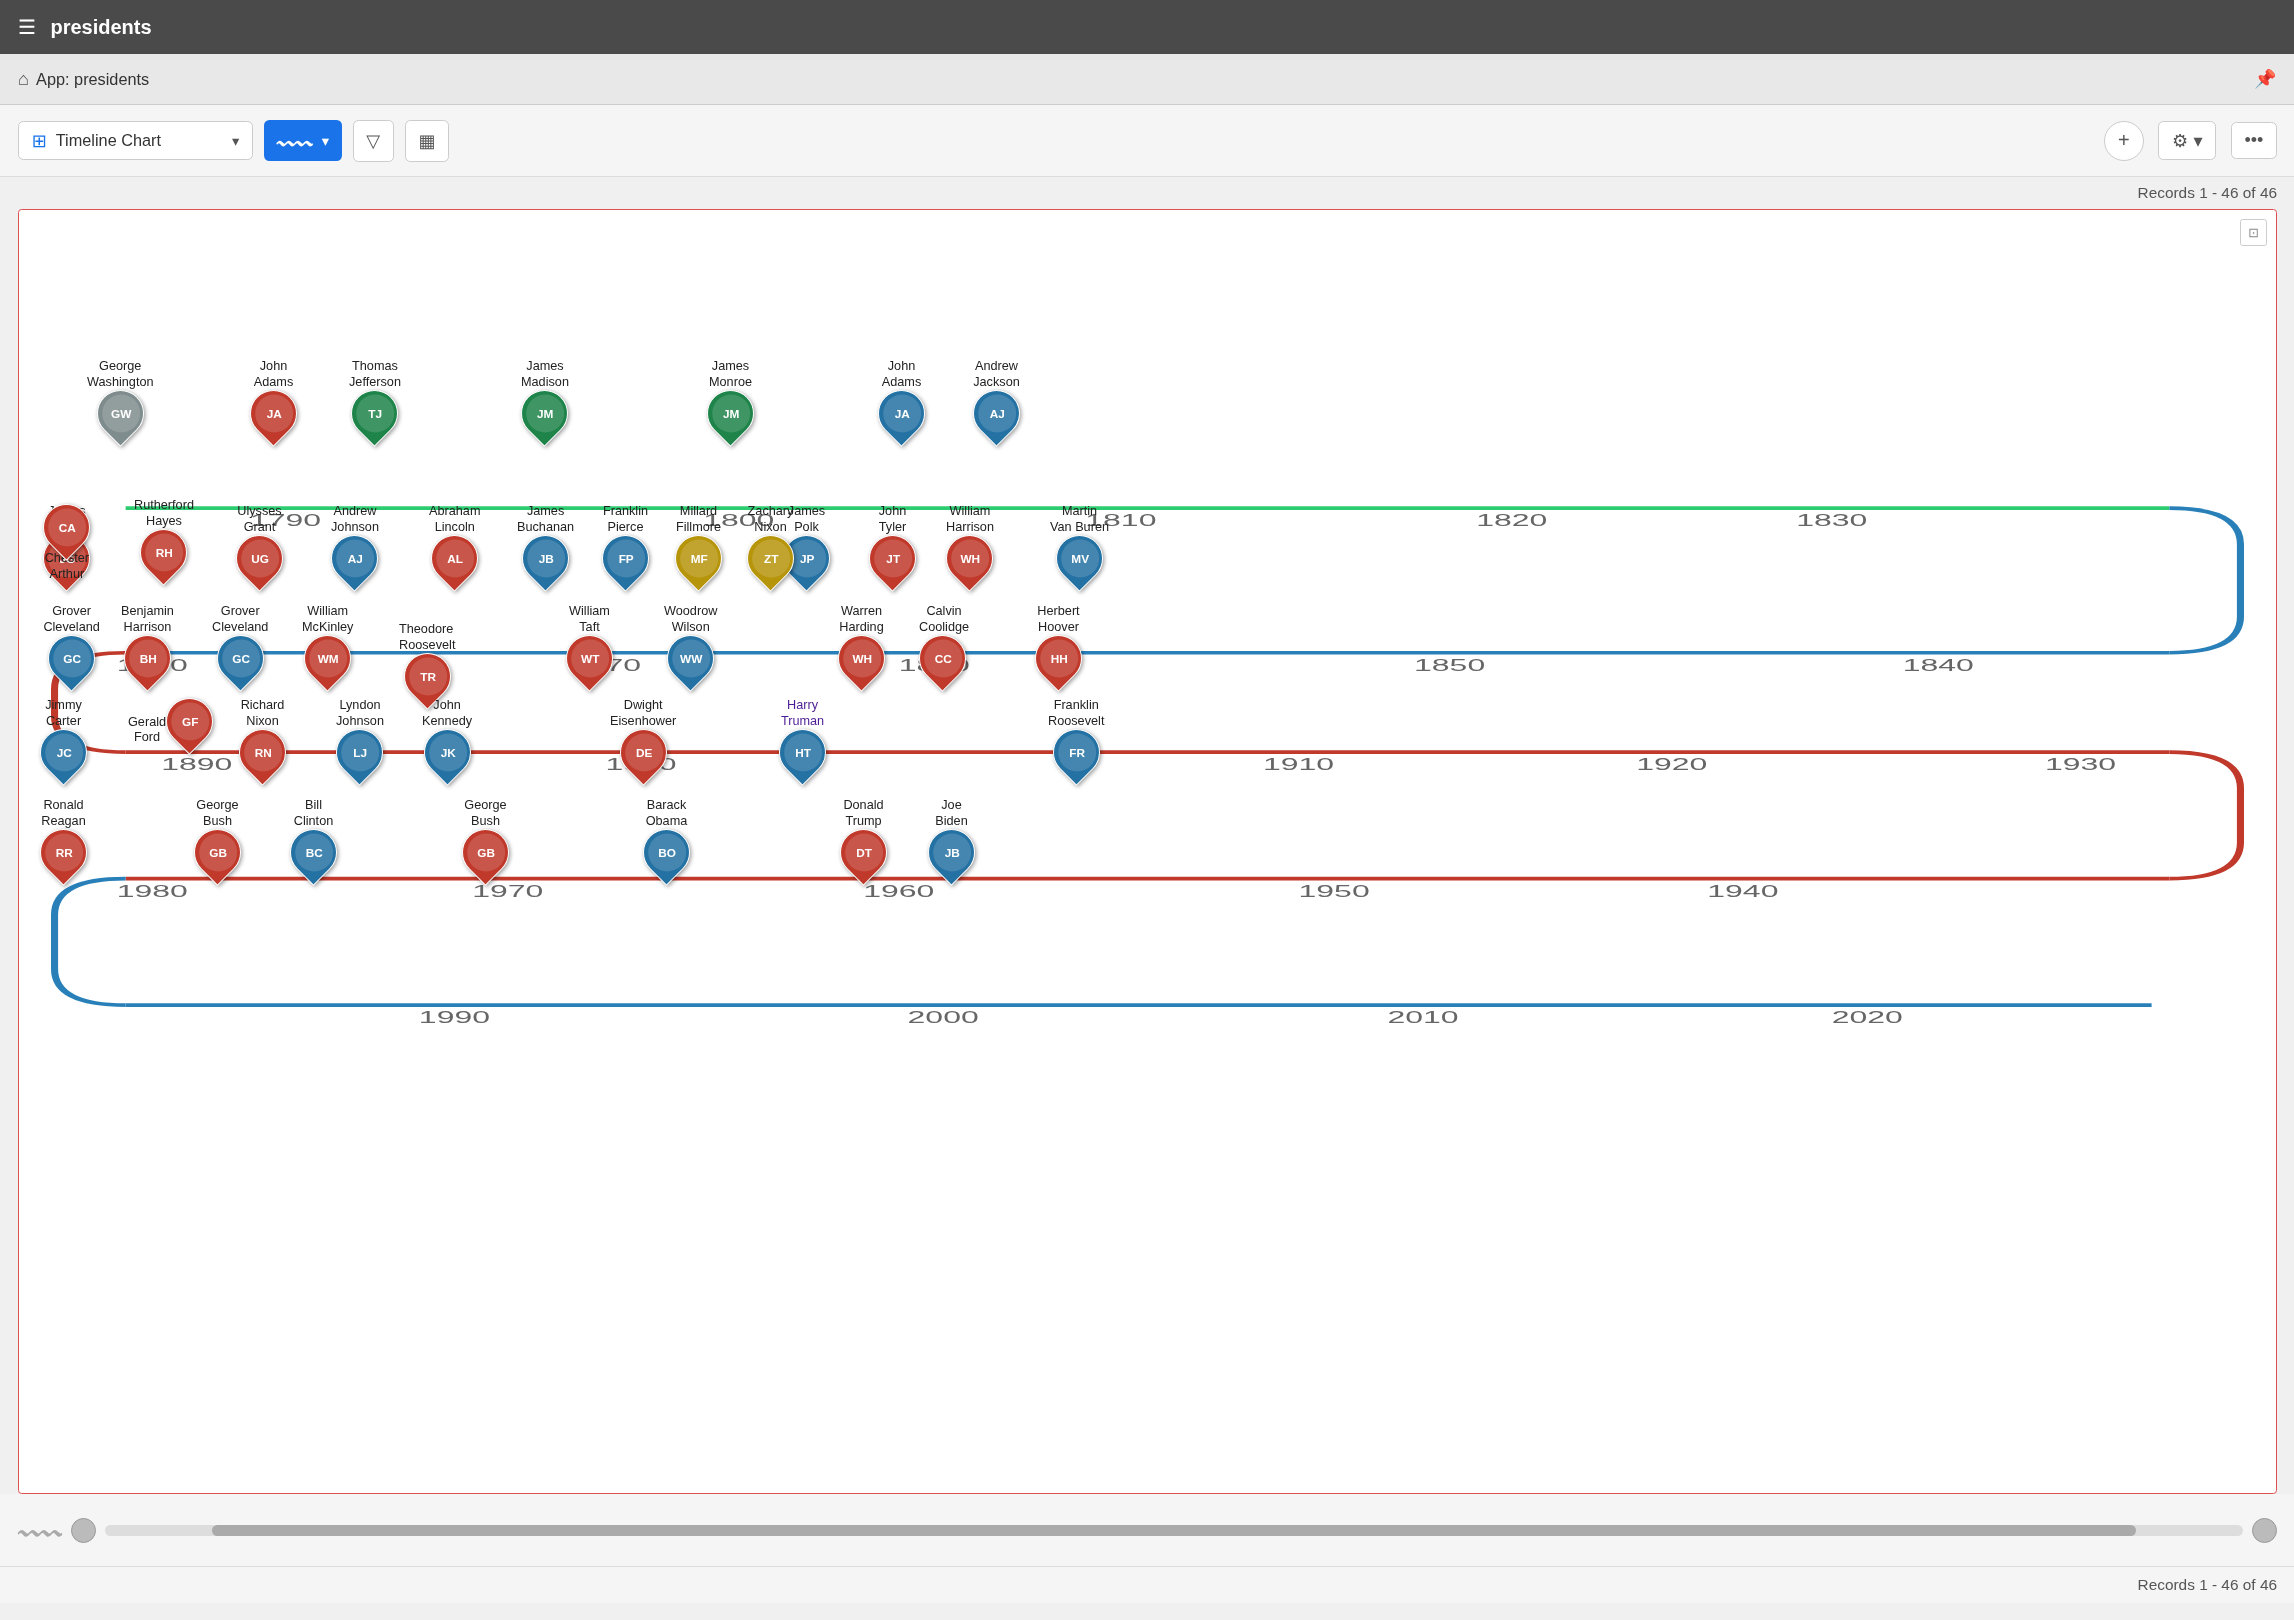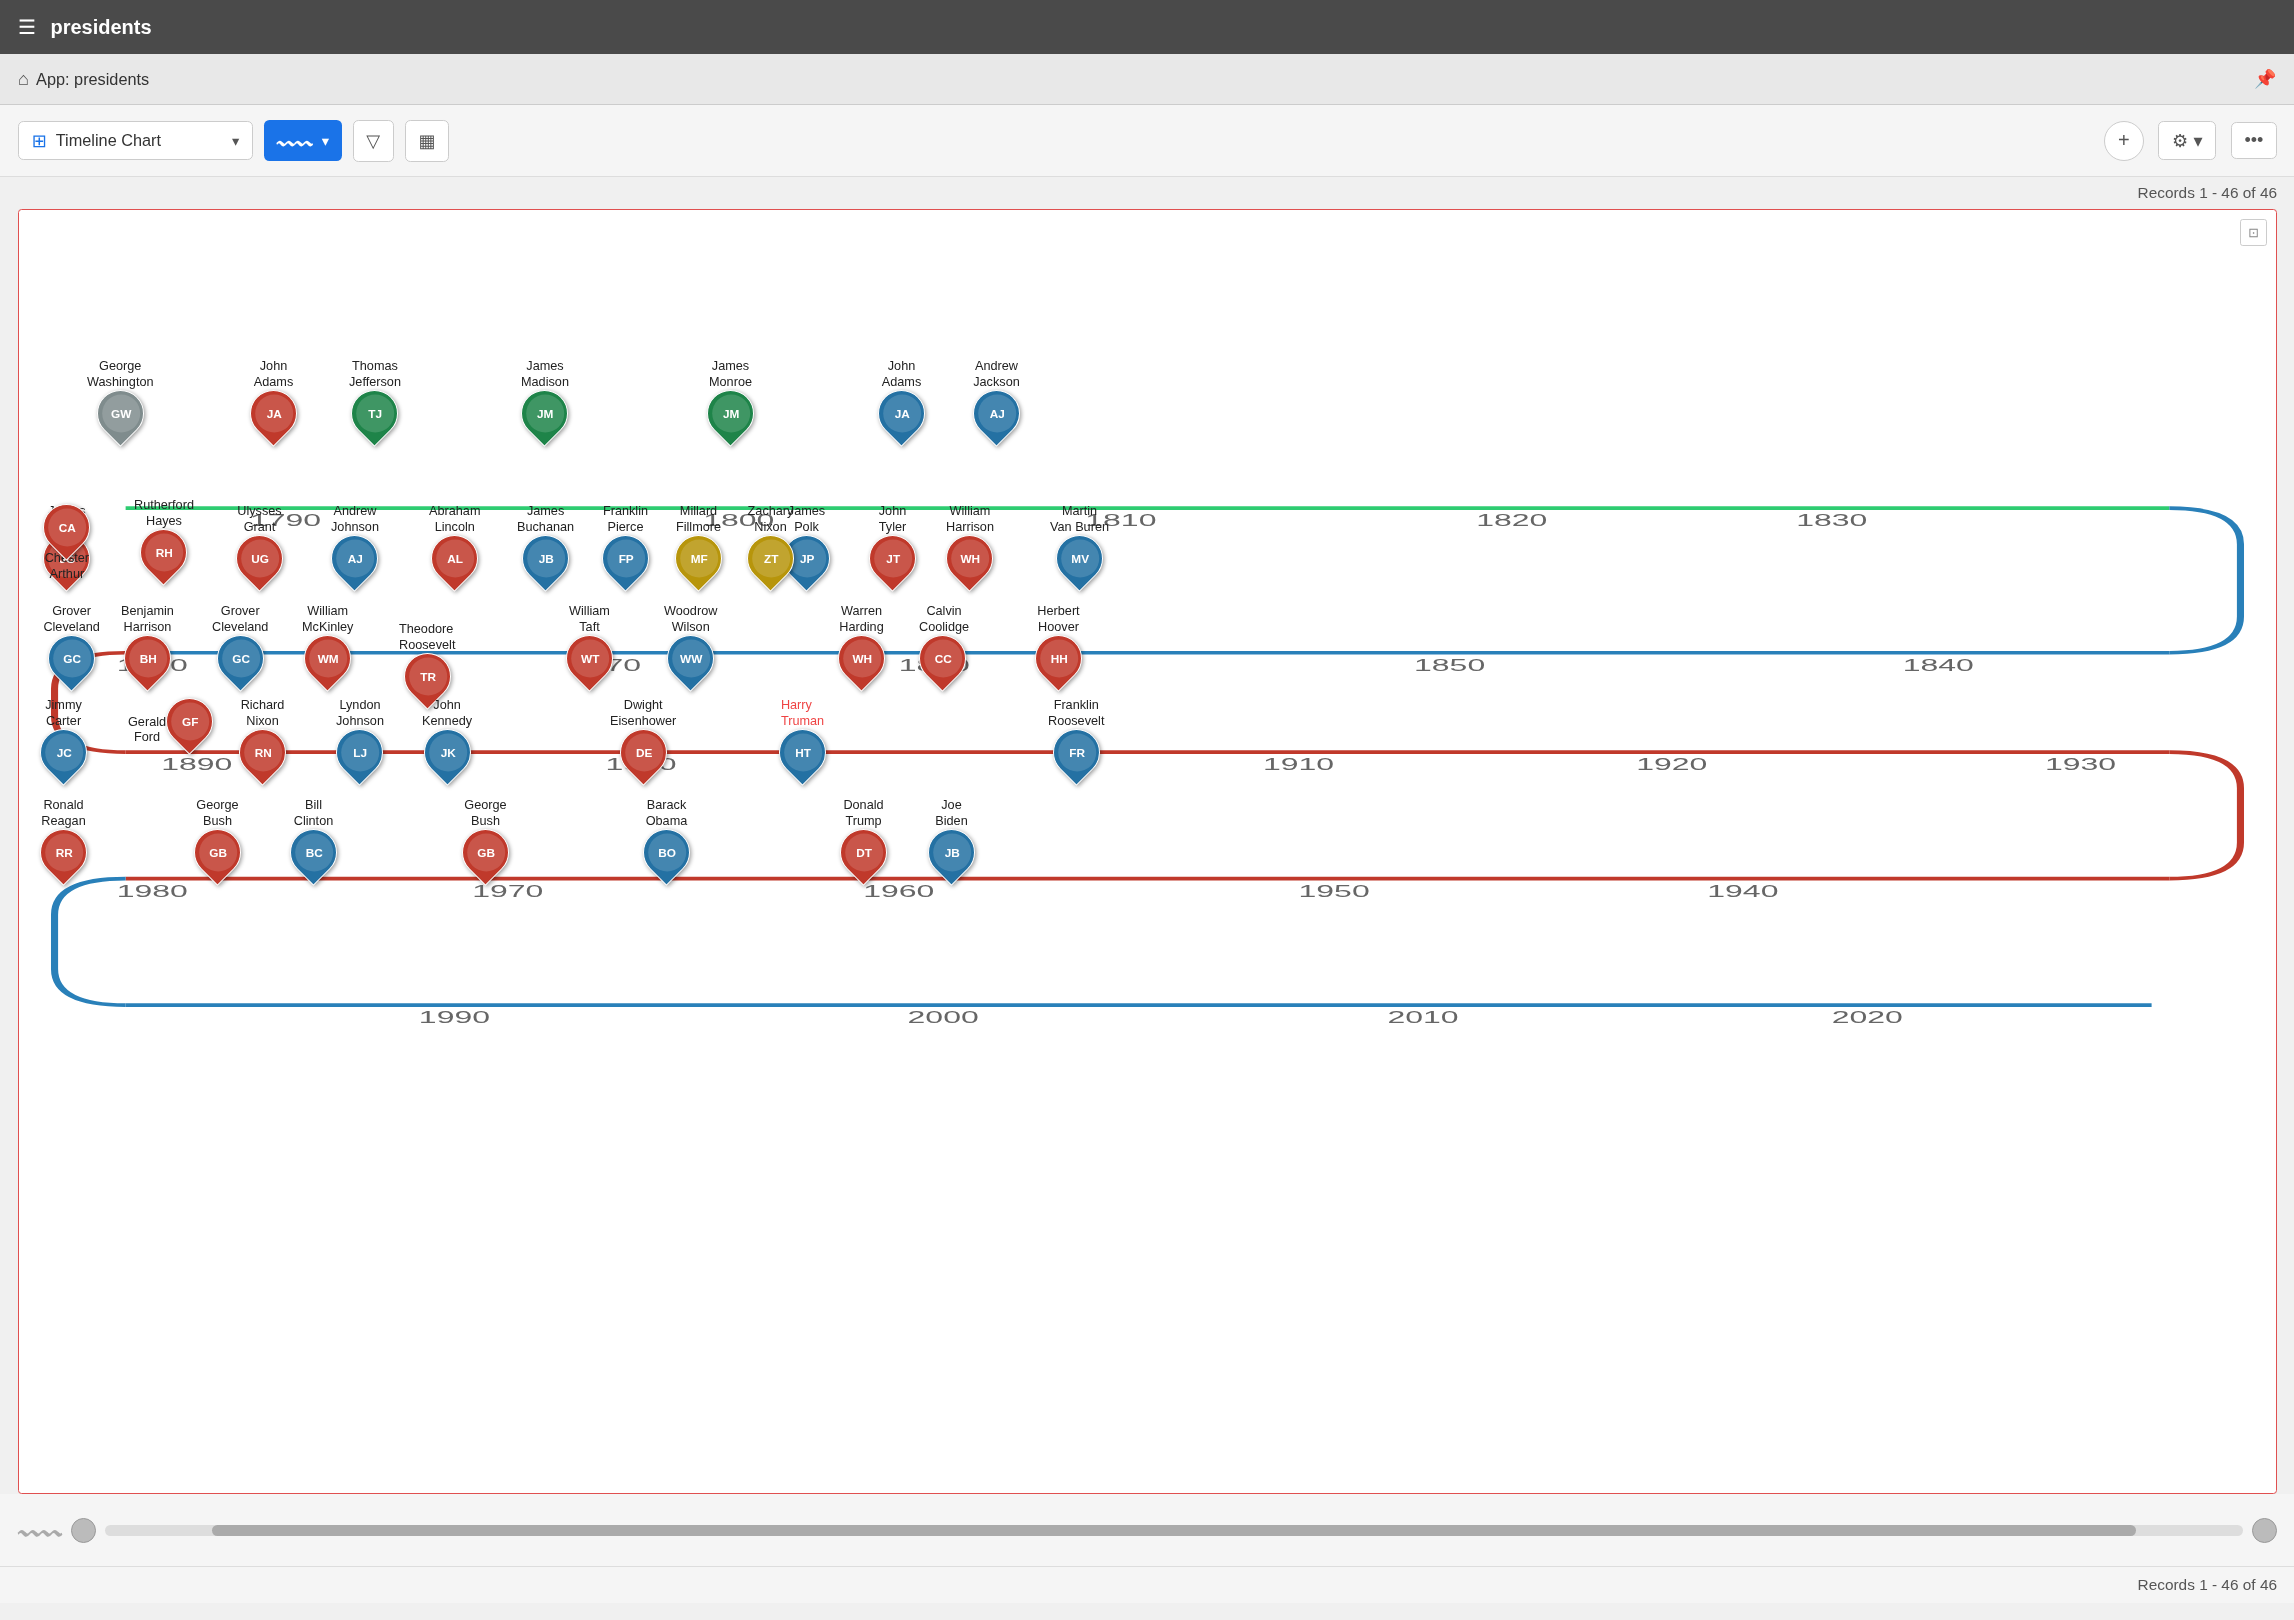--- a/index.html
+++ b/index.html
@@ -496,21 +496,21 @@
         </div>
       </div>
       <div style="position: absolute; display: flex; flex-direction: column; align-items: center; cursor: pointer; left: 1029px; top: 488px;">
         <div style="font-size: 12.7px; text-align: center; line-height: 1.2; max-width: 90px; color: rgb(34, 34, 34); white-space: pre-line;">Franklin
 Roosevelt</div>
         <div style="width: 47px; height: 47px; border-radius: 50% 50% 50% 0px; transform: rotate(-45deg); background-color: rgb(36, 113, 163); display: flex; align-items: center; justify-content: center; box-shadow: rgba(0, 0, 0, 0.4) 0px 1.8px 4.5px; border: 1.8px solid white; flex-shrink: 0;">
           <div style="transform: rotate(45deg); width: 38px; height: 38px; border-radius: 50%; background-color: rgba(255, 255, 255, 0.15); display: flex; align-items: center; justify-content: center; font-size: 11.8px; color: white; font-weight: bold;">FR</div>
         </div>
       </div>
       <div style="position: absolute; display: flex; flex-direction: column; align-items: center; cursor: pointer; left: 760px; top: 488px;">
-        <div style="font-size: 12.7px; text-align: left; line-height: 1.2; max-width: 90px; color: #ef4444; white-space: pre-line;">Harry
+        <div style="font-size: 12.7px; text-align: center; line-height: 1.2; max-width: 90px; color: #4c1d95; white-space: pre-line;">Harry
 Truman</div>
         <div style="width: 47px; height: 47px; border-radius: 50% 50% 50% 0px; transform: rotate(-45deg); background-color: rgb(36, 113, 163); display: flex; align-items: center; justify-content: center; box-shadow: rgba(0, 0, 0, 0.4) 0px 1.8px 4.5px; border: 1.8px solid white; flex-shrink: 0;">
           <div style="transform: rotate(45deg); width: 38px; height: 38px; border-radius: 50%; background-color: rgba(255, 255, 255, 0.15); display: flex; align-items: center; justify-content: center; font-size: 11.8px; color: white; font-weight: bold;">HT</div>
         </div>
       </div>
       <div style="position: absolute; display: flex; flex-direction: column; align-items: center; cursor: pointer; left: 591px; top: 488px;">
         <div style="font-size: 12.7px; text-align: center; line-height: 1.2; max-width: 90px; color: rgb(34, 34, 34); white-space: pre-line;">Dwight
 Eisenhower</div>
         <div style="width: 47px; height: 47px; border-radius: 50% 50% 50% 0px; transform: rotate(-45deg); background-color: rgb(192, 57, 43); display: flex; align-items: center; justify-content: center; box-shadow: rgba(0, 0, 0, 0.4) 0px 1.8px 4.5px; border: 1.8px solid white; flex-shrink: 0;">
           <div style="transform: rotate(45deg); width: 38px; height: 38px; border-radius: 50%; background-color: rgba(255, 255, 255, 0.15); display: flex; align-items: center; justify-content: center; font-size: 11.8px; color: white; font-weight: bold;">DE</div>

